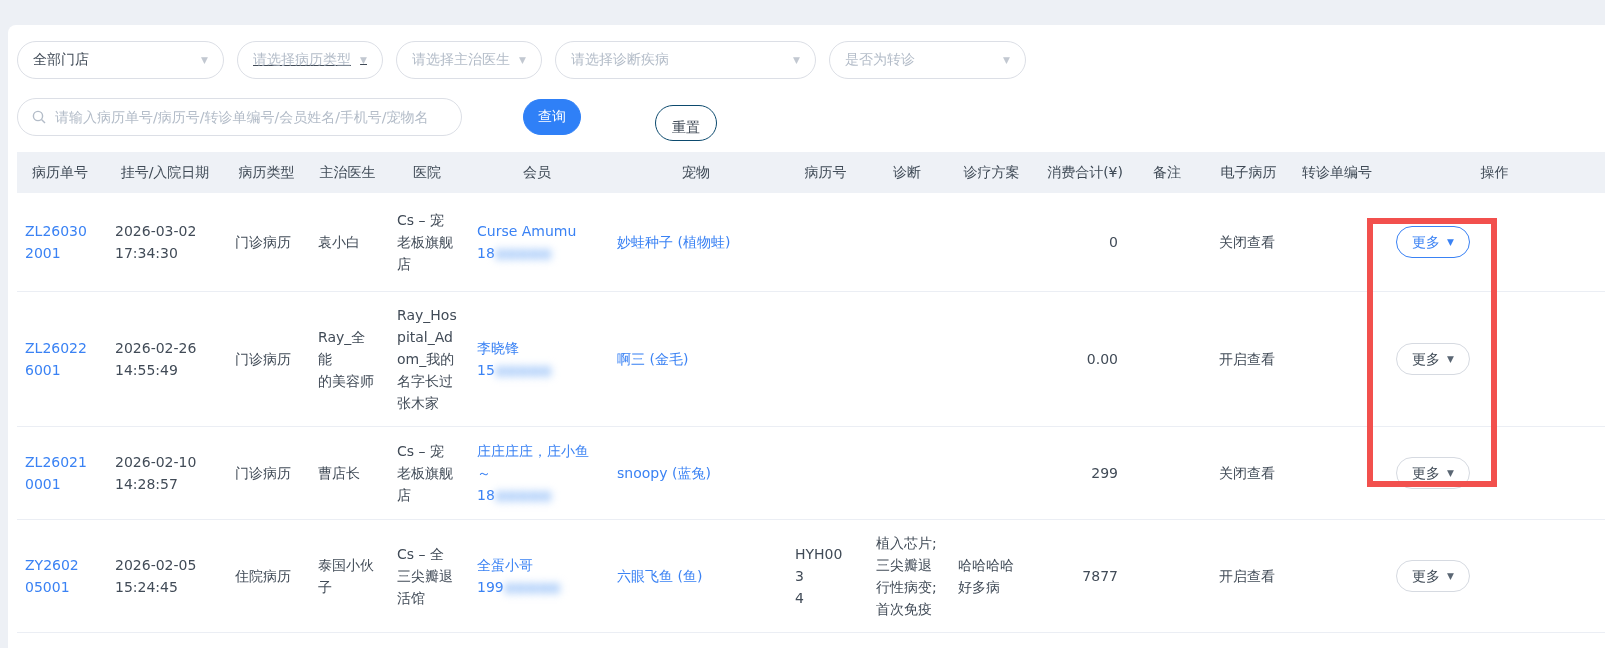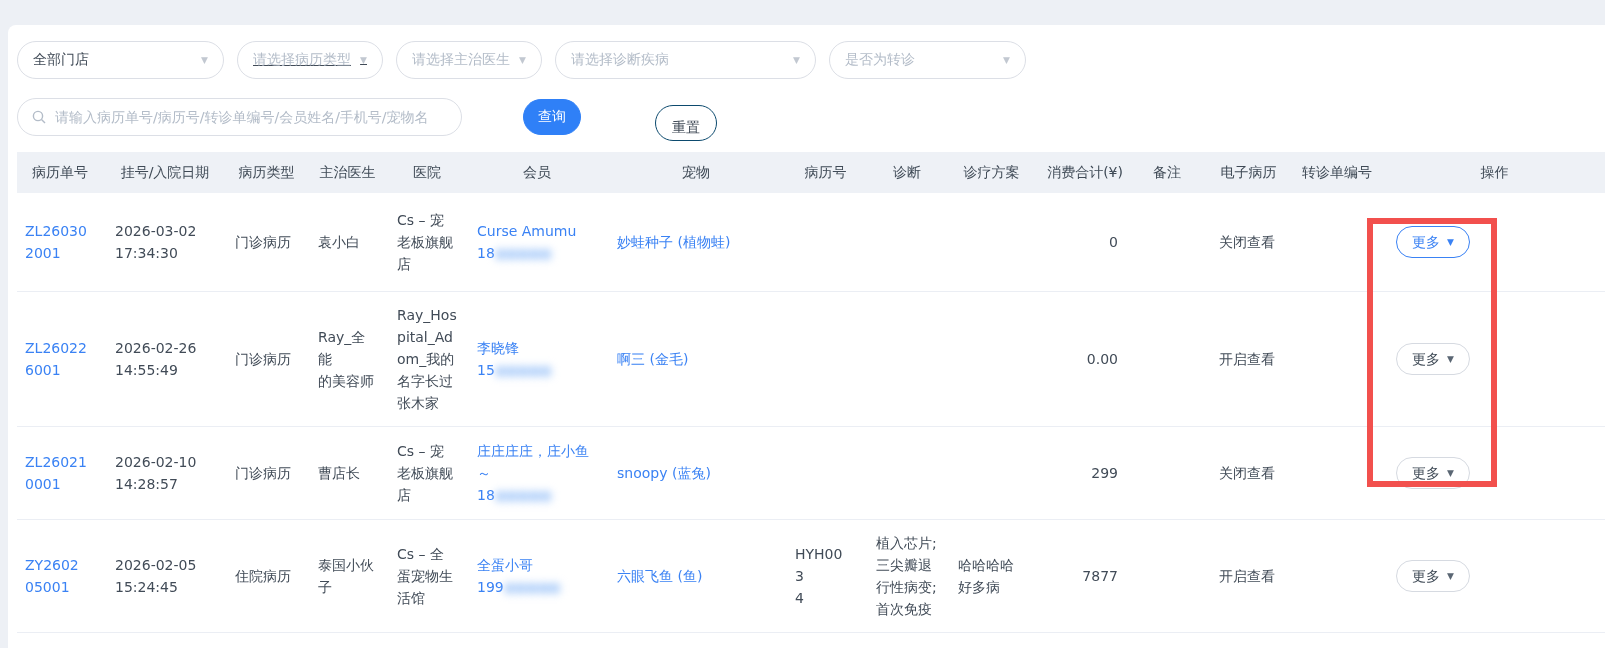--- a/index.html
+++ b/index.html
@@ -304,21 +304,21 @@
             </td>
           <td>
               <span class="cellv">住院病历</span>
             </td>
           <td>
               <span class="cellv">泰国小伙
 子</span>
             </td>
           <td>
               <span class="cellv">Cs – 全
-蛋宠物生
+三尖瓣退
 活馆</span>
             </td>
           <td>
             <span class="cellv lnk">全蛋小哥</span>
             <span class="phone"><span>199</span><span class="blurred">●●●●●</span></span>
           </td>
           <td>
               <span class="cellv lnk">六眼飞鱼 (鱼)</span>
             </td>
           <td class="col-caseno">

